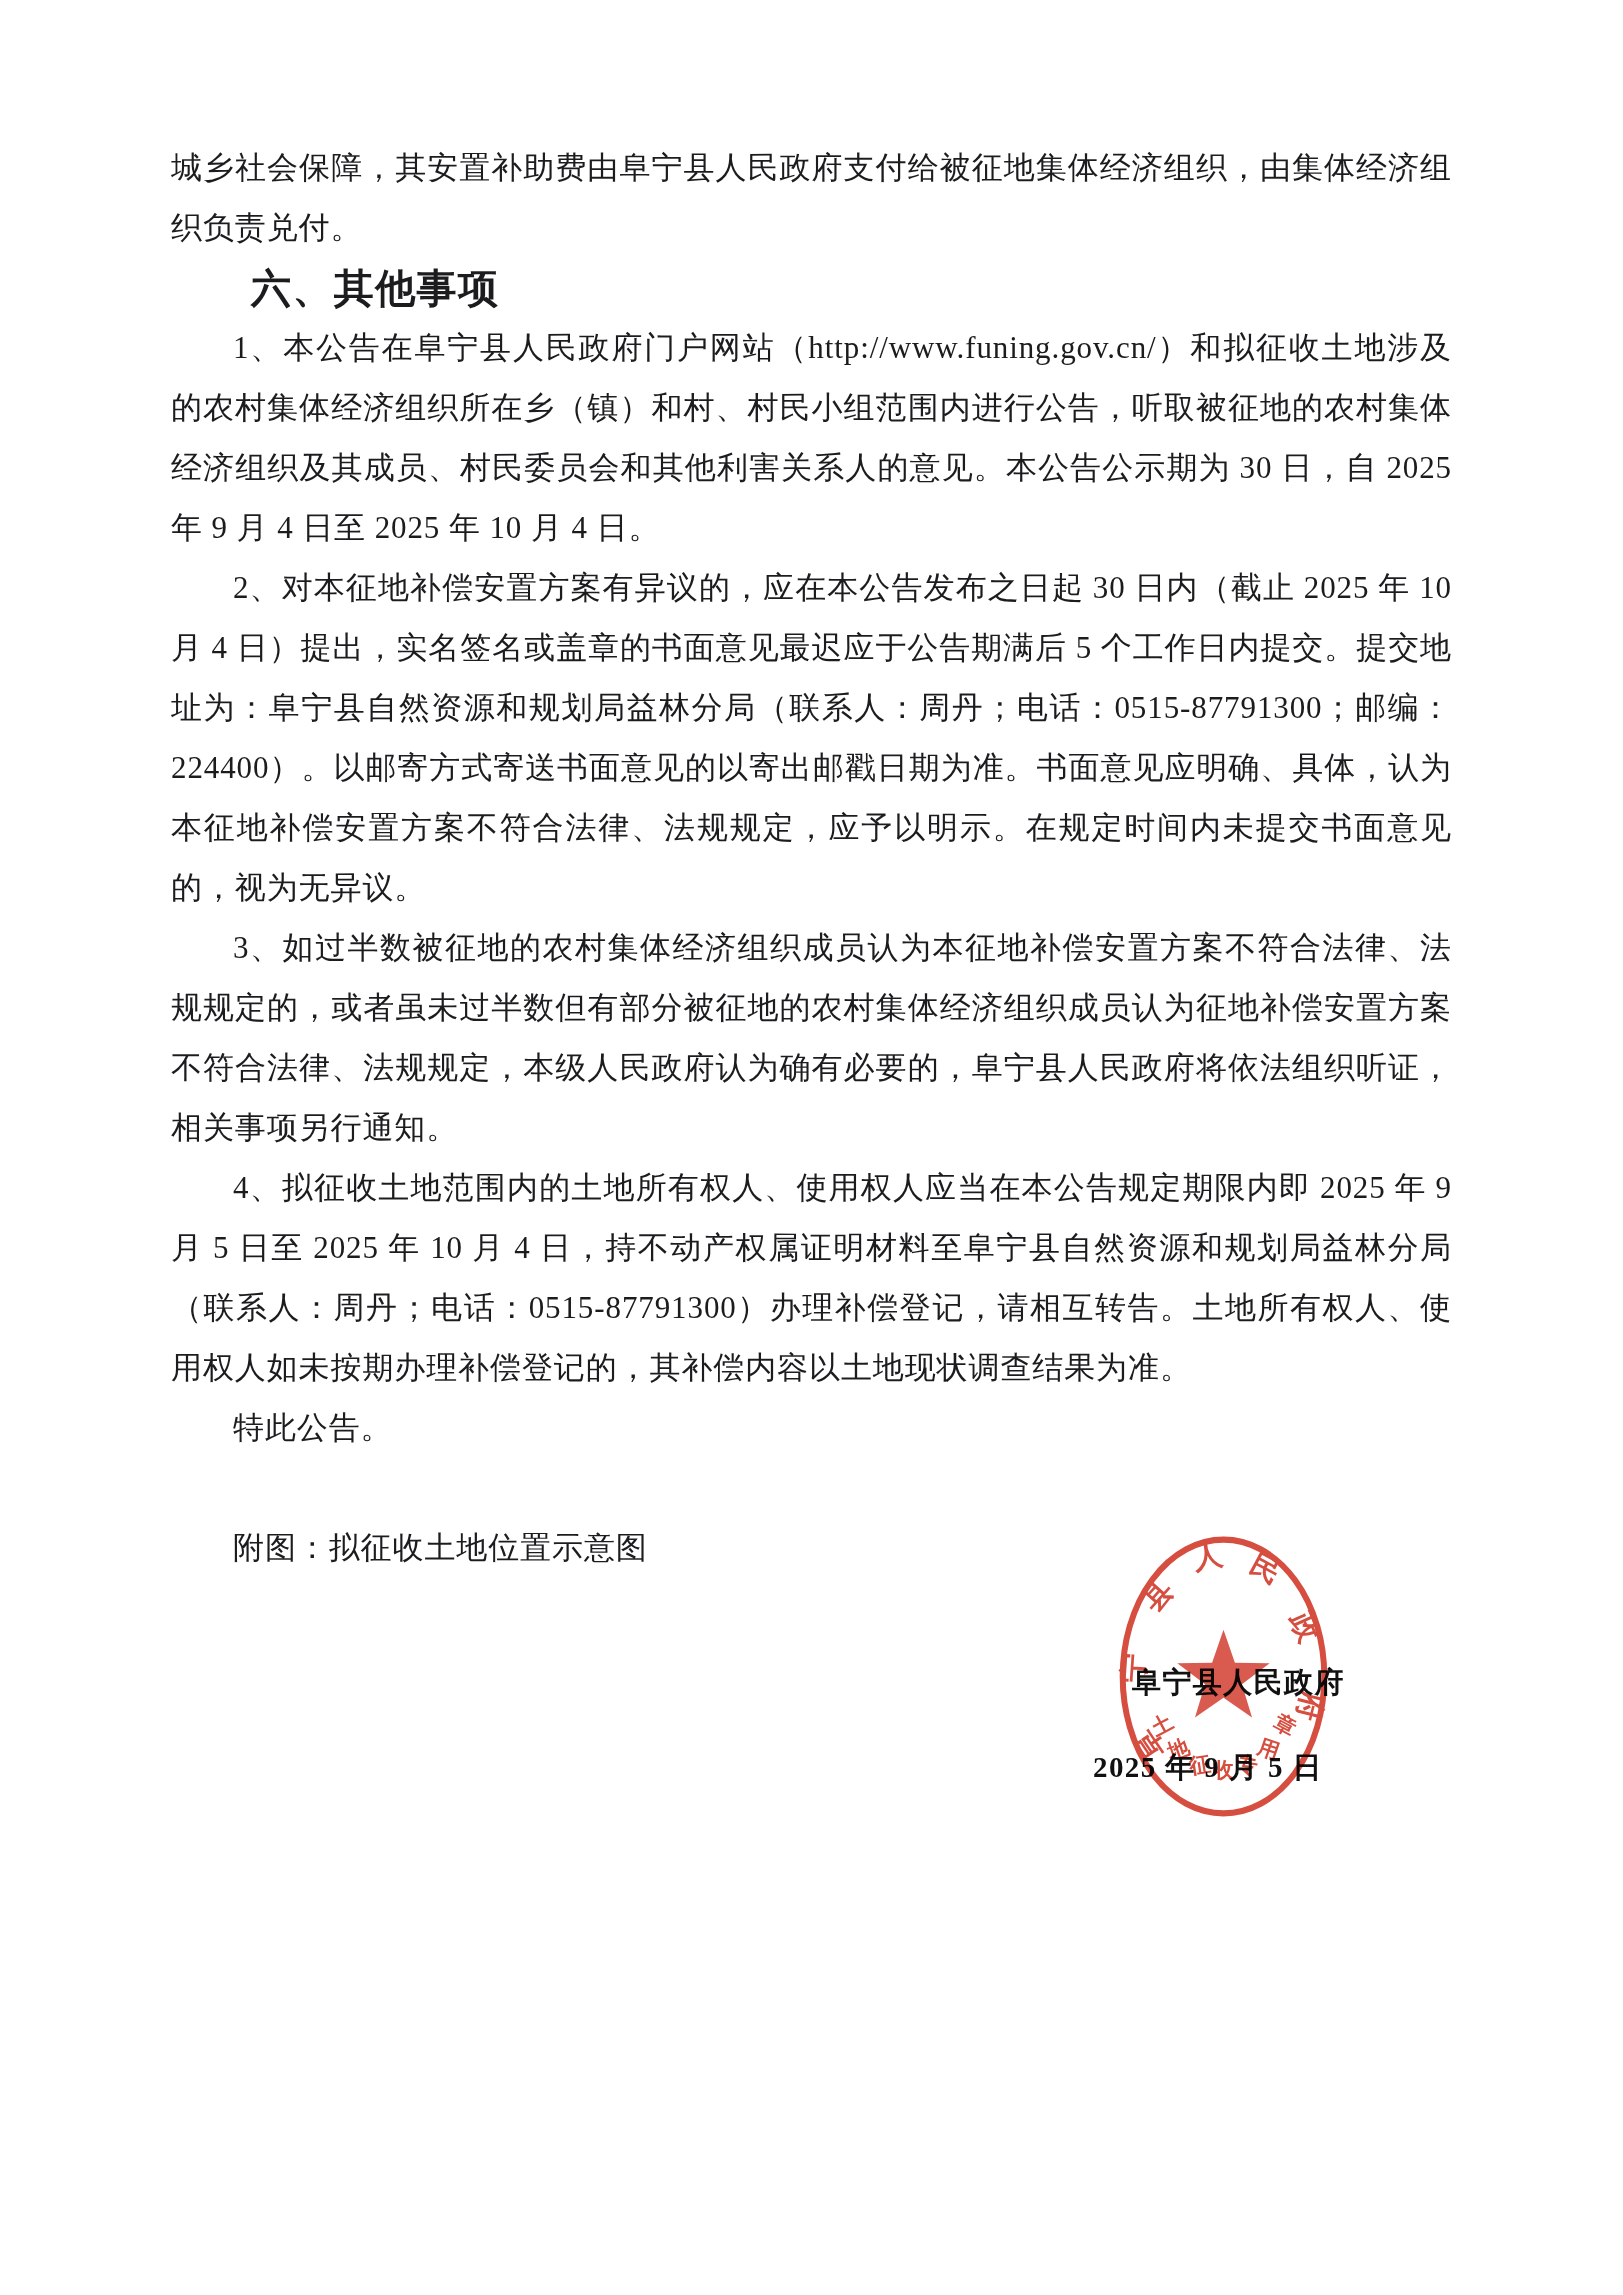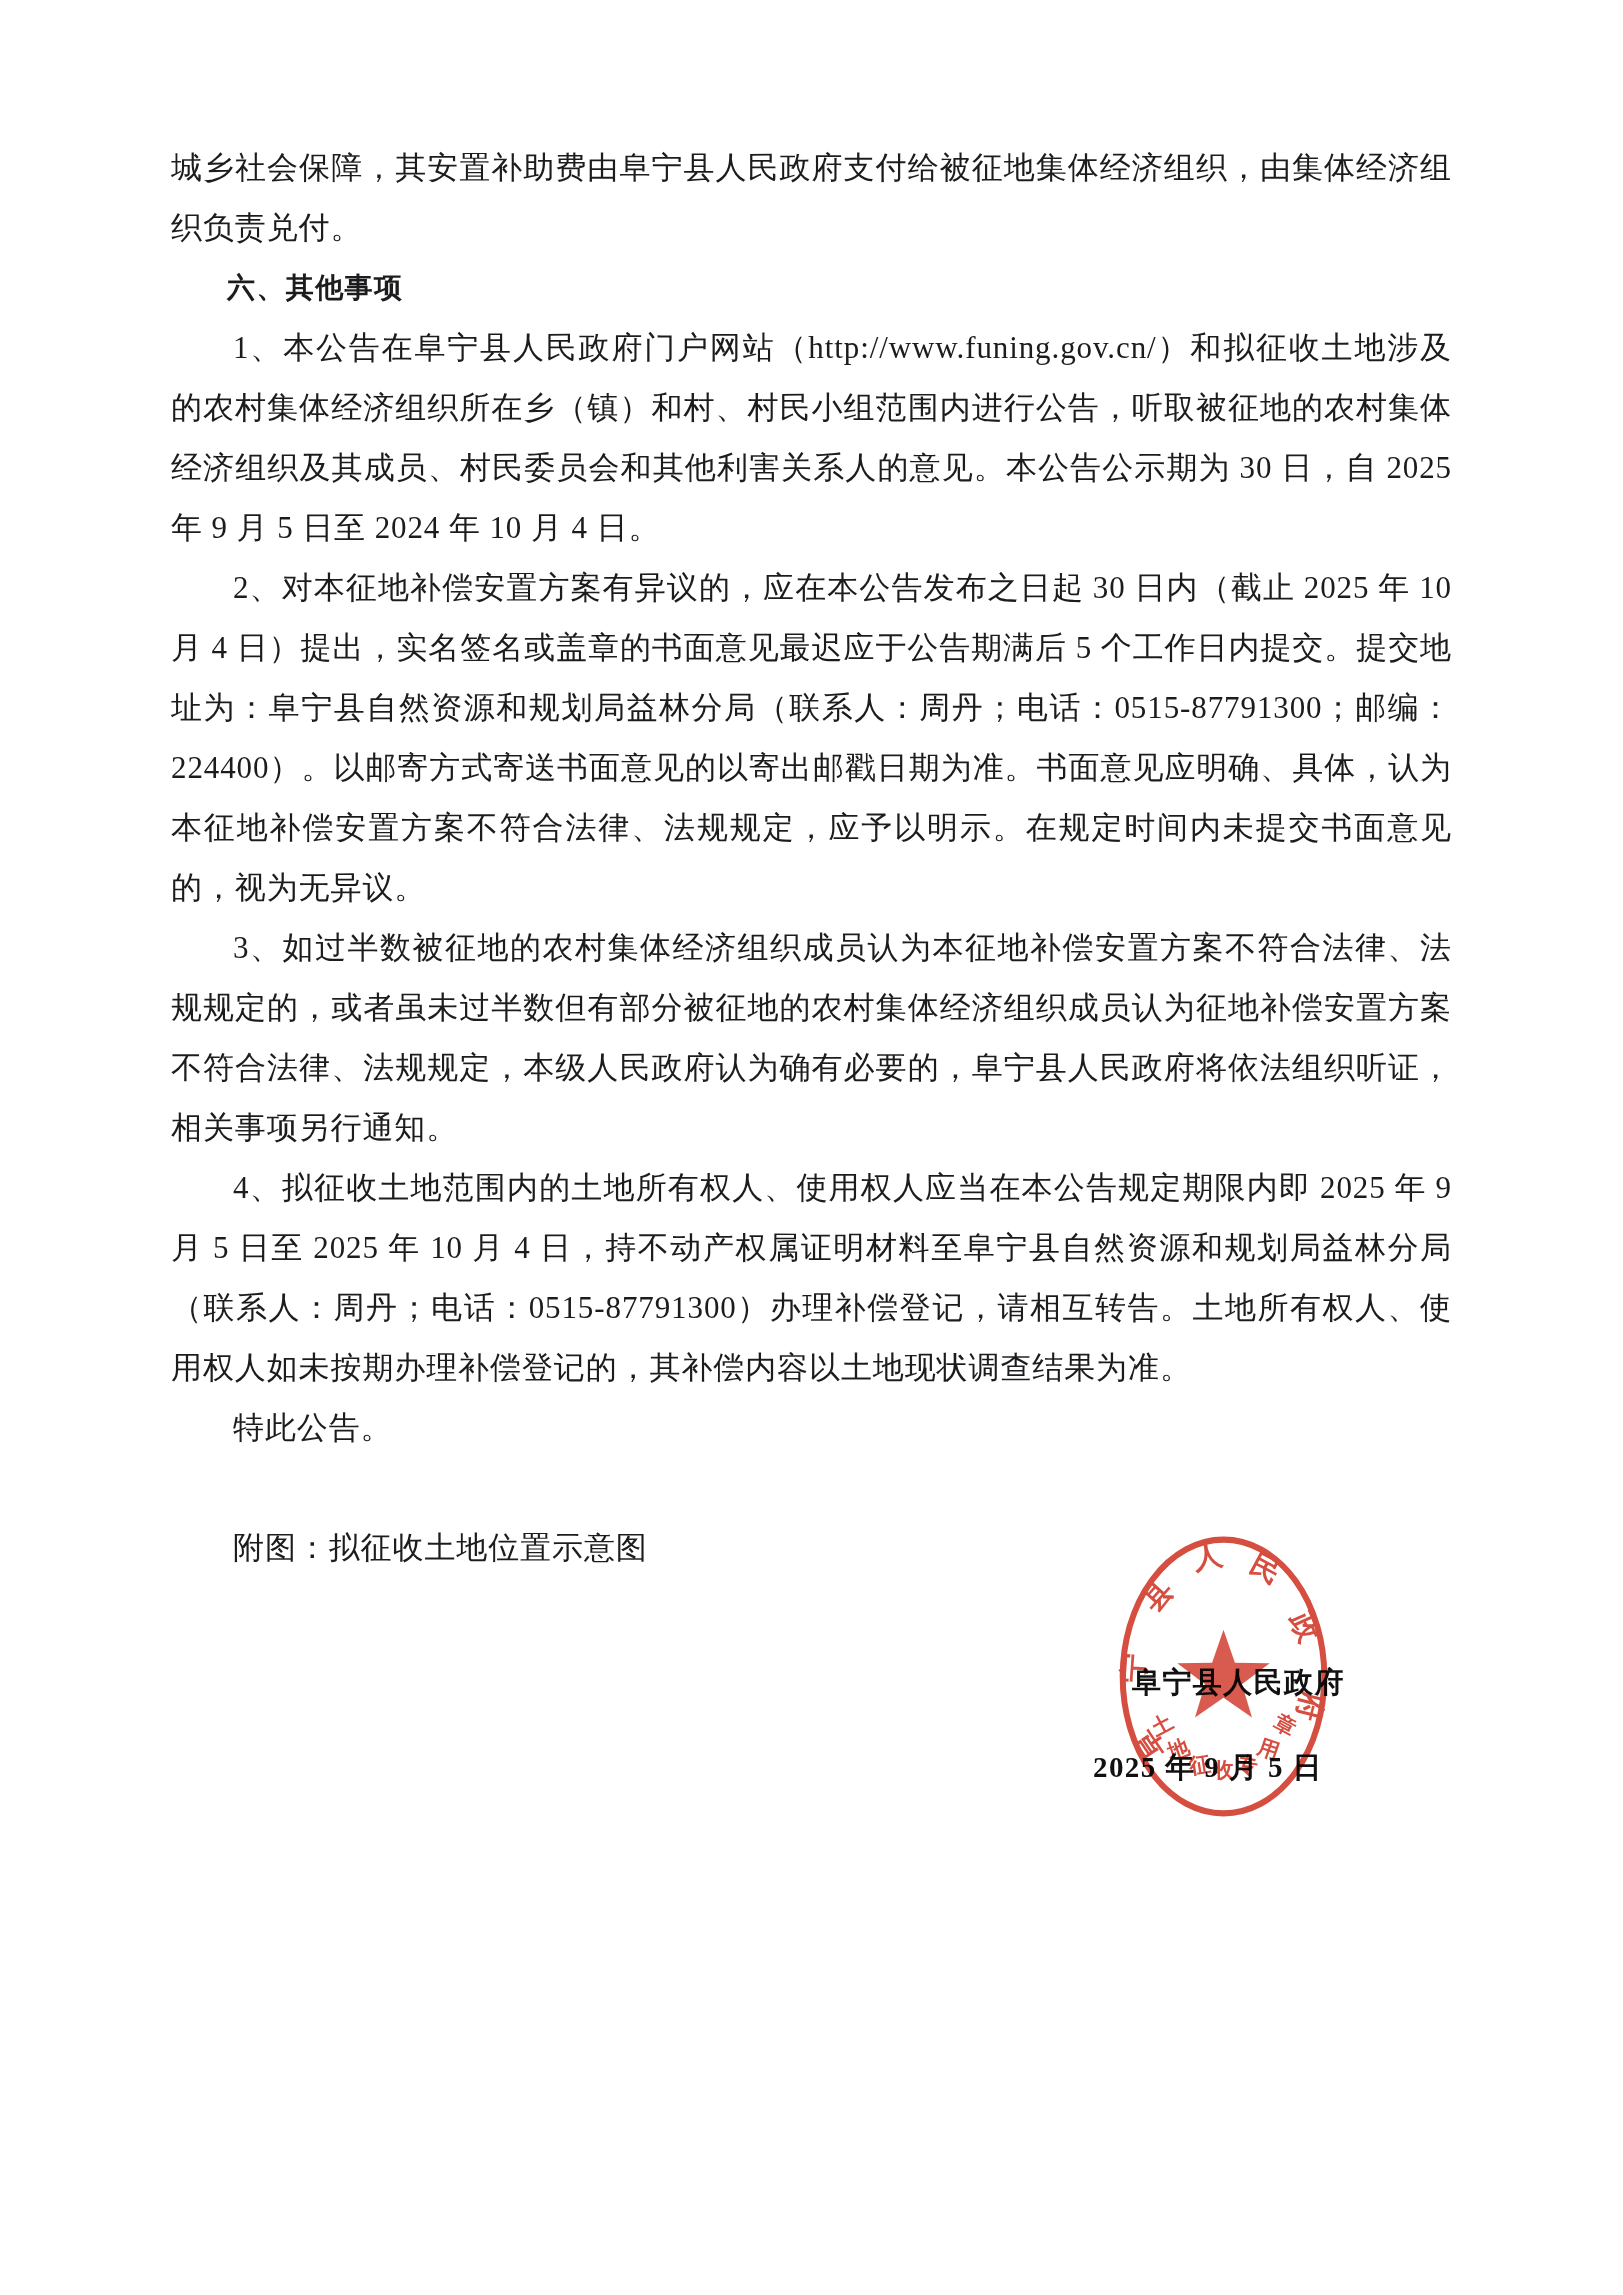--- a/index.html
+++ b/index.html
@@ -22,21 +22,21 @@
     line-height: 60px;
     letter-spacing: 0.9px;
     text-align: justify;
     text-justify: inter-character;
   }
   .para { text-indent: 2em; }
   .para.no-indent { text-indent: 0; }
   .heading {
     font-family: "Liberation Sans", "DejaVu Sans", sans-serif;
     font-weight: 700;
-    font-size: 28px;
+    font-size: 40px;
     text-indent: 2em;
     letter-spacing: 1.4px;
   }
   .closing { text-indent: 2em; }
   .attachment { text-indent: 2em; margin-top: 60px; font-family: Liberation Serif, serif; }
   .issuer-line, .date-line {
     position: absolute;
     font-size: 29px;
     letter-spacing: 1.4px;
     color: #111111;
@@ -65,21 +65,21 @@
   .seal-svg .star { fill: #d13a2b; opacity: 0.92; }
 </style>
 </head>
 <body>
 
 <div class="page">
 
   <div class="body-text">
     <p class="para no-indent">城乡社会保障，其安置补助费由阜宁县人民政府支付给被征地集体经济组织，由集体经济组织负责兑付。</p>
     <p class="heading">六、其他事项</p>
-    <p class="para">1、本公告在阜宁县人民政府门户网站（http://www.funing.gov.cn/）和拟征收土地涉及的农村集体经济组织所在乡（镇）和村、村民小组范围内进行公告，听取被征地的农村集体经济组织及其成员、村民委员会和其他利害关系人的意见。本公告公示期为 30 日，自 2025 年 9 月 5 日至 2024 年 10 月 4 日。</p>
+    <p class="para">1、本公告在阜宁县人民政府门户网站（http://www.funing.gov.cn/）和拟征收土地涉及的农村集体经济组织所在乡（镇）和村、村民小组范围内进行公告，听取被征地的农村集体经济组织及其成员、村民委员会和其他利害关系人的意见。本公告公示期为 30 日，自 2025 年 9 月 4 日至 2025 年 10 月 4 日。</p>
     <p class="para">2、对本征地补偿安置方案有异议的，应在本公告发布之日起 30 日内（截止 2025 年 10 月 4 日）提出，实名签名或盖章的书面意见最迟应于公告期满后 5 个工作日内提交。提交地址为：阜宁县自然资源和规划局益林分局（联系人：周丹；电话：0515-87791300；邮编：224400）。以邮寄方式寄送书面意见的以寄出邮戳日期为准。书面意见应明确、具体，认为本征地补偿安置方案不符合法律、法规规定，应予以明示。在规定时间内未提交书面意见的，视为无异议。</p>
     <p class="para">3、如过半数被征地的农村集体经济组织成员认为本征地补偿安置方案不符合法律、法规规定的，或者虽未过半数但有部分被征地的农村集体经济组织成员认为征地补偿安置方案不符合法律、法规规定，本级人民政府认为确有必要的，阜宁县人民政府将依法组织听证，相关事项另行通知。</p>
     <p class="para">4、拟征收土地范围内的土地所有权人、使用权人应当在本公告规定期限内即 2025 年 9 月 5 日至 2025 年 10 月 4 日，持不动产权属证明材料至阜宁县自然资源和规划局益林分局（联系人：周丹；电话：0515-87791300）办理补偿登记，请相互转告。土地所有权人、使用权人如未按期办理补偿登记的，其补偿内容以土地现状调查结果为准。</p>
     <p class="para closing">特此公告。</p>
     <p class="para attachment">附图：拟征收土地位置示意图</p>
   </div>
 
   <div class="issuer-line">阜宁县人民政府</div>
   <div class="date-line">2025 年 9 月 5 日</div>
 

